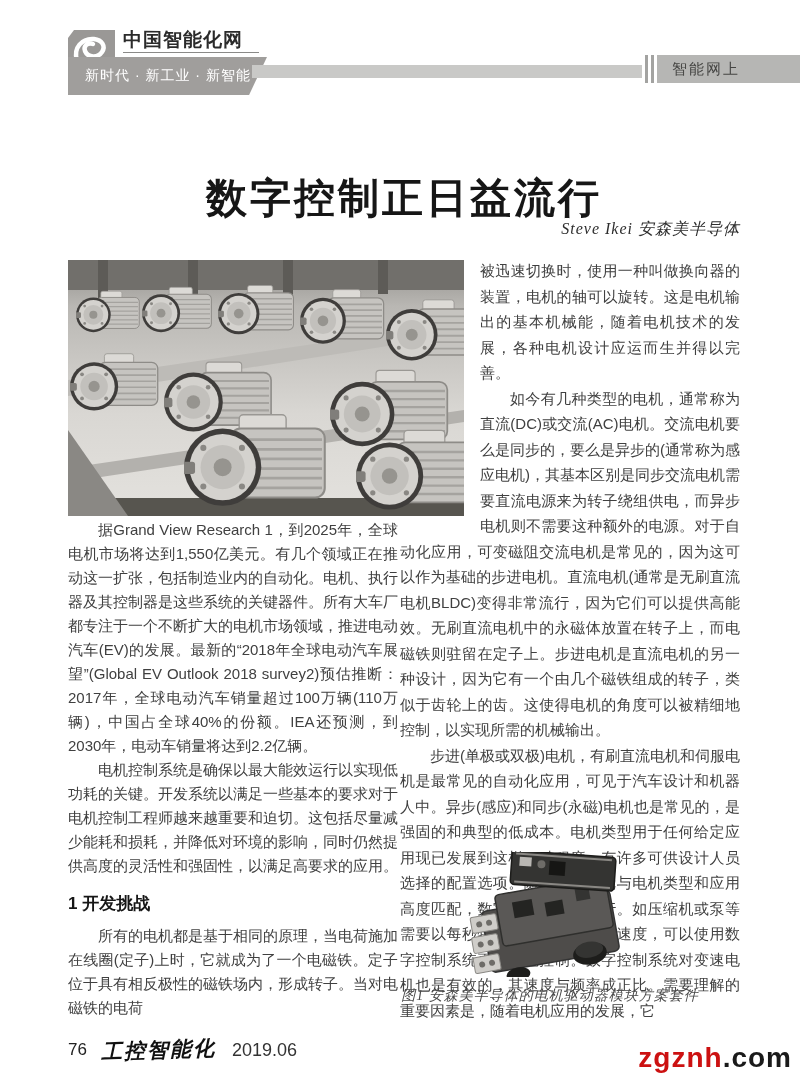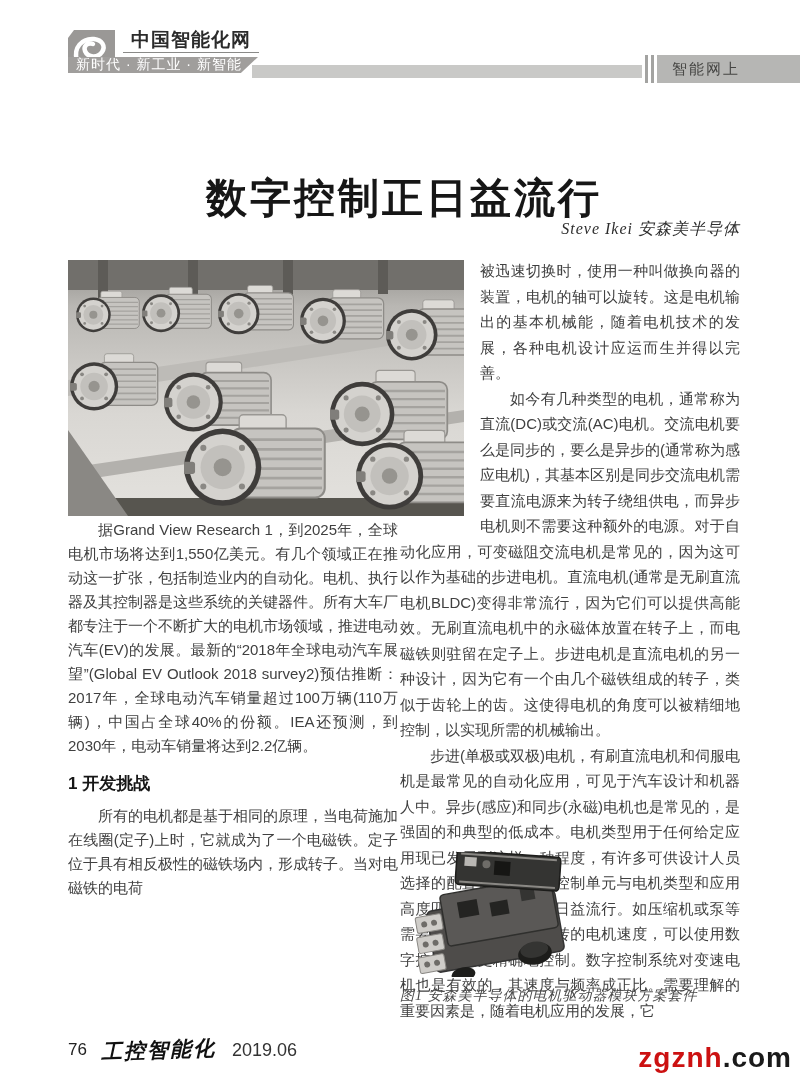--- a/index.html
+++ b/index.html
@@ -5,27 +5,27 @@
   html,body{margin:0;padding:0;background:#e9e9e9;}
   .page{
     position:relative;width:800px;height:1085px;background:#ffffff;
     font-family:"Liberation Sans",sans-serif;color:#3f3f3f;overflow:hidden;
     margin:0 auto;
   }
   
   .logo-block{position:absolute;left:68px;top:30px;display:flex;align-items:flex-start;}
   .logo-mark{width:47px;height:42px;flex:0 0 auto;}
   .logo-texts{margin-left:8px;}
-  .logo-title{font-family:"Liberation Serif",serif;font-weight:bold;font-size:19px;color:#2b2b2b;letter-spacing:1px;line-height:20px;text-align:center;}
+  .logo-title{font-family:"Liberation Serif",serif;font-weight:bold;font-size:19px;color:#2b2b2b;letter-spacing:1px;line-height:20px;}
   .logo-divider{height:1px;background:#8a8a88;margin:2px 0 2px 0;width:136px;}
   .logo-url{font-family:"Liberation Serif",serif;font-size:14px;color:#6d6d6b;letter-spacing:0.5px;}
   .banner{
-    position:absolute;left:68px;top:57px;width:182px;height:16px;
+    position:absolute;left:68px;top:57px;width:182px;height:38px;
     background:#a09e9c;color:#fff;font-size:14px;letter-spacing:1px;
-    display:flex;align-items:center;padding-left:8px;
+    display:flex;align-items:center;padding-left:17px;
     clip-path:polygon(0 0,100% 0,91% 100%,0 100%);
   }
   .banner-strip{position:absolute;left:252px;top:65px;width:390px;height:13px;background:#c9c9c7;}
   .dbl-bar{position:absolute;top:55px;width:3px;height:28px;background:#a3a3a1;}
   .dbl-bar.b1{left:645px;}
   .dbl-bar.b2{left:651px;}
   .section-box{
     position:absolute;left:657px;top:55px;width:143px;height:28px;
     background:#b6b6b4;color:#454543;font-size:15px;letter-spacing:2px;
     display:flex;align-items:center;padding-left:15px;
@@ -45,21 +45,21 @@
   .motor-photo{position:absolute;left:68px;top:260px;width:396px;height:256px;}
   
   .col{position:absolute;text-align:justify;font-size:15px;color:#404040;}
   .col p{margin:0;text-indent:2em;}
   .col p.noindent{text-indent:0;}
   .col-left{left:68px;top:518px;width:330px;line-height:24px;}
   .col-right{left:400px;top:258px;width:340px;line-height:25.5px;}
   .wrap-spacer{float:left;width:80px;height:258px;}
   .sec-heading{font-size:17px;font-weight:bold;color:#161616;margin:14px 0 8px 0;text-indent:0;}
   
-  .figure{position:absolute;left:400px;top:852px;width:340px;text-align:left;}
+  .figure{position:absolute;left:380px;top:852px;width:340px;text-align:center;}
   .figure svg{display:inline-block;}
   .fig-caption{
     margin-top:6px;font-family:"Liberation Serif",serif;font-style:italic;
     font-size:14px;color:#4a4a4a;letter-spacing:1px;
   }
   
   .footer{position:absolute;left:68px;top:1036px;display:flex;align-items:center;text-align:center;}
   .page-num{font-size:17px;color:#222;}
   .footer-logo{
     font-family:"DejaVu Serif",serif;font-weight:bold;font-style:italic;
@@ -155,20 +155,21 @@
 
   <div class="col col-right">
     <div class="wrap-spacer"></div>
     <p class="noindent">被迅速切换时，使用一种叫做换向器的装置，电机的轴可以旋转。这是电机输出的基本机械能，随着电机技术的发展，各种电机设计应运而生并得以完善。</p>
     <p>如今有几种类型的电机，通常称为直流(DC)或交流(AC)电机。交流电机要么是同步的，要么是异步的(通常称为感应电机)，其基本区别是同步交流电机需要直流电源来为转子绕组供电，而异步电机则不需要这种额外的电源。对于自动化应用，可变磁阻交流电机是常见的，因为这可以作为基础的步进电机。直流电机(通常是无刷直流电机BLDC)变得非常流行，因为它们可以提供高能效。无刷直流电机中的永磁体放置在转子上，而电磁铁则驻留在定子上。步进电机是直流电机的另一种设计，因为它有一个由几个磁铁组成的转子，类似于齿轮上的齿。这使得电机的角度可以被精细地控制，以实现所需的机械输出。</p>
     <p>步进(单极或双极)电机，有刷直流电机和伺服电机是最常见的自动化应用，可见于汽车设计和机器人中。异步(感应)和同步(永磁)电机也是常见的，是强固的和典型的低成本。电机类型用于任何给定应用现已发展到这样一种程度，有许多可供设计人员选择的配置选项。随着控制单元与电机类型和应用高度匹配，数字控制正日益流行。如压缩机或泵等需要以每秒特定转速运转的电机速度，可以使用数字控制系统更精确地控制。数字控制系统对变速电机也是有效的，其速度与频率成正比。需要理解的重要因素是，随着电机应用的发展，它</p>
   </div>
 
   <div class="col col-left">
     <p>据Grand View Research 1，到2025年，全球电机市场将达到1,550亿美元。有几个领域正在推动这一扩张，包括制造业内的自动化。电机、执行器及其控制器是这些系统的关键器件。所有大车厂都专注于一个不断扩大的电机市场领域，推进电动汽车(EV)的发展。最新的“2018年全球电动汽车展望”(Global EV Outlook 2018 survey2)预估推断：2017年，全球电动汽车销量超过100万辆(110万辆)，中国占全球40%的份额。IEA还预测，到2030年，电动车销量将达到2.2亿辆。</p>
+    <p>电机控制系统是确保以最大能效运行以实现低功耗的关键。开发系统以满足一些基本的要求对于电机控制工程师越来越重要和迫切。这包括尽量减少能耗和损耗，并降低对环境的影响，同时仍然提供高度的灵活性和强固性，以满足高要求的应用。</p>
     <h2 class="sec-heading">1 开发挑战</h2>
     <p>所有的电机都是基于相同的原理，当电荷施加在线圈(定子)上时，它就成为了一个电磁铁。定子位于具有相反极性的磁铁场内，形成转子。当对电磁铁的电荷</p>
   </div>
 
   <div class="figure">
     <svg width="190" height="125" viewBox="0 0 190 125" xmlns="http://www.w3.org/2000/svg">
       <g transform="rotate(-10 95 65)">
 
         <rect x="28" y="48" width="130" height="62" rx="5" fill="#4e4c4a" stroke="#333" stroke-width="1.5"></rect>
 

